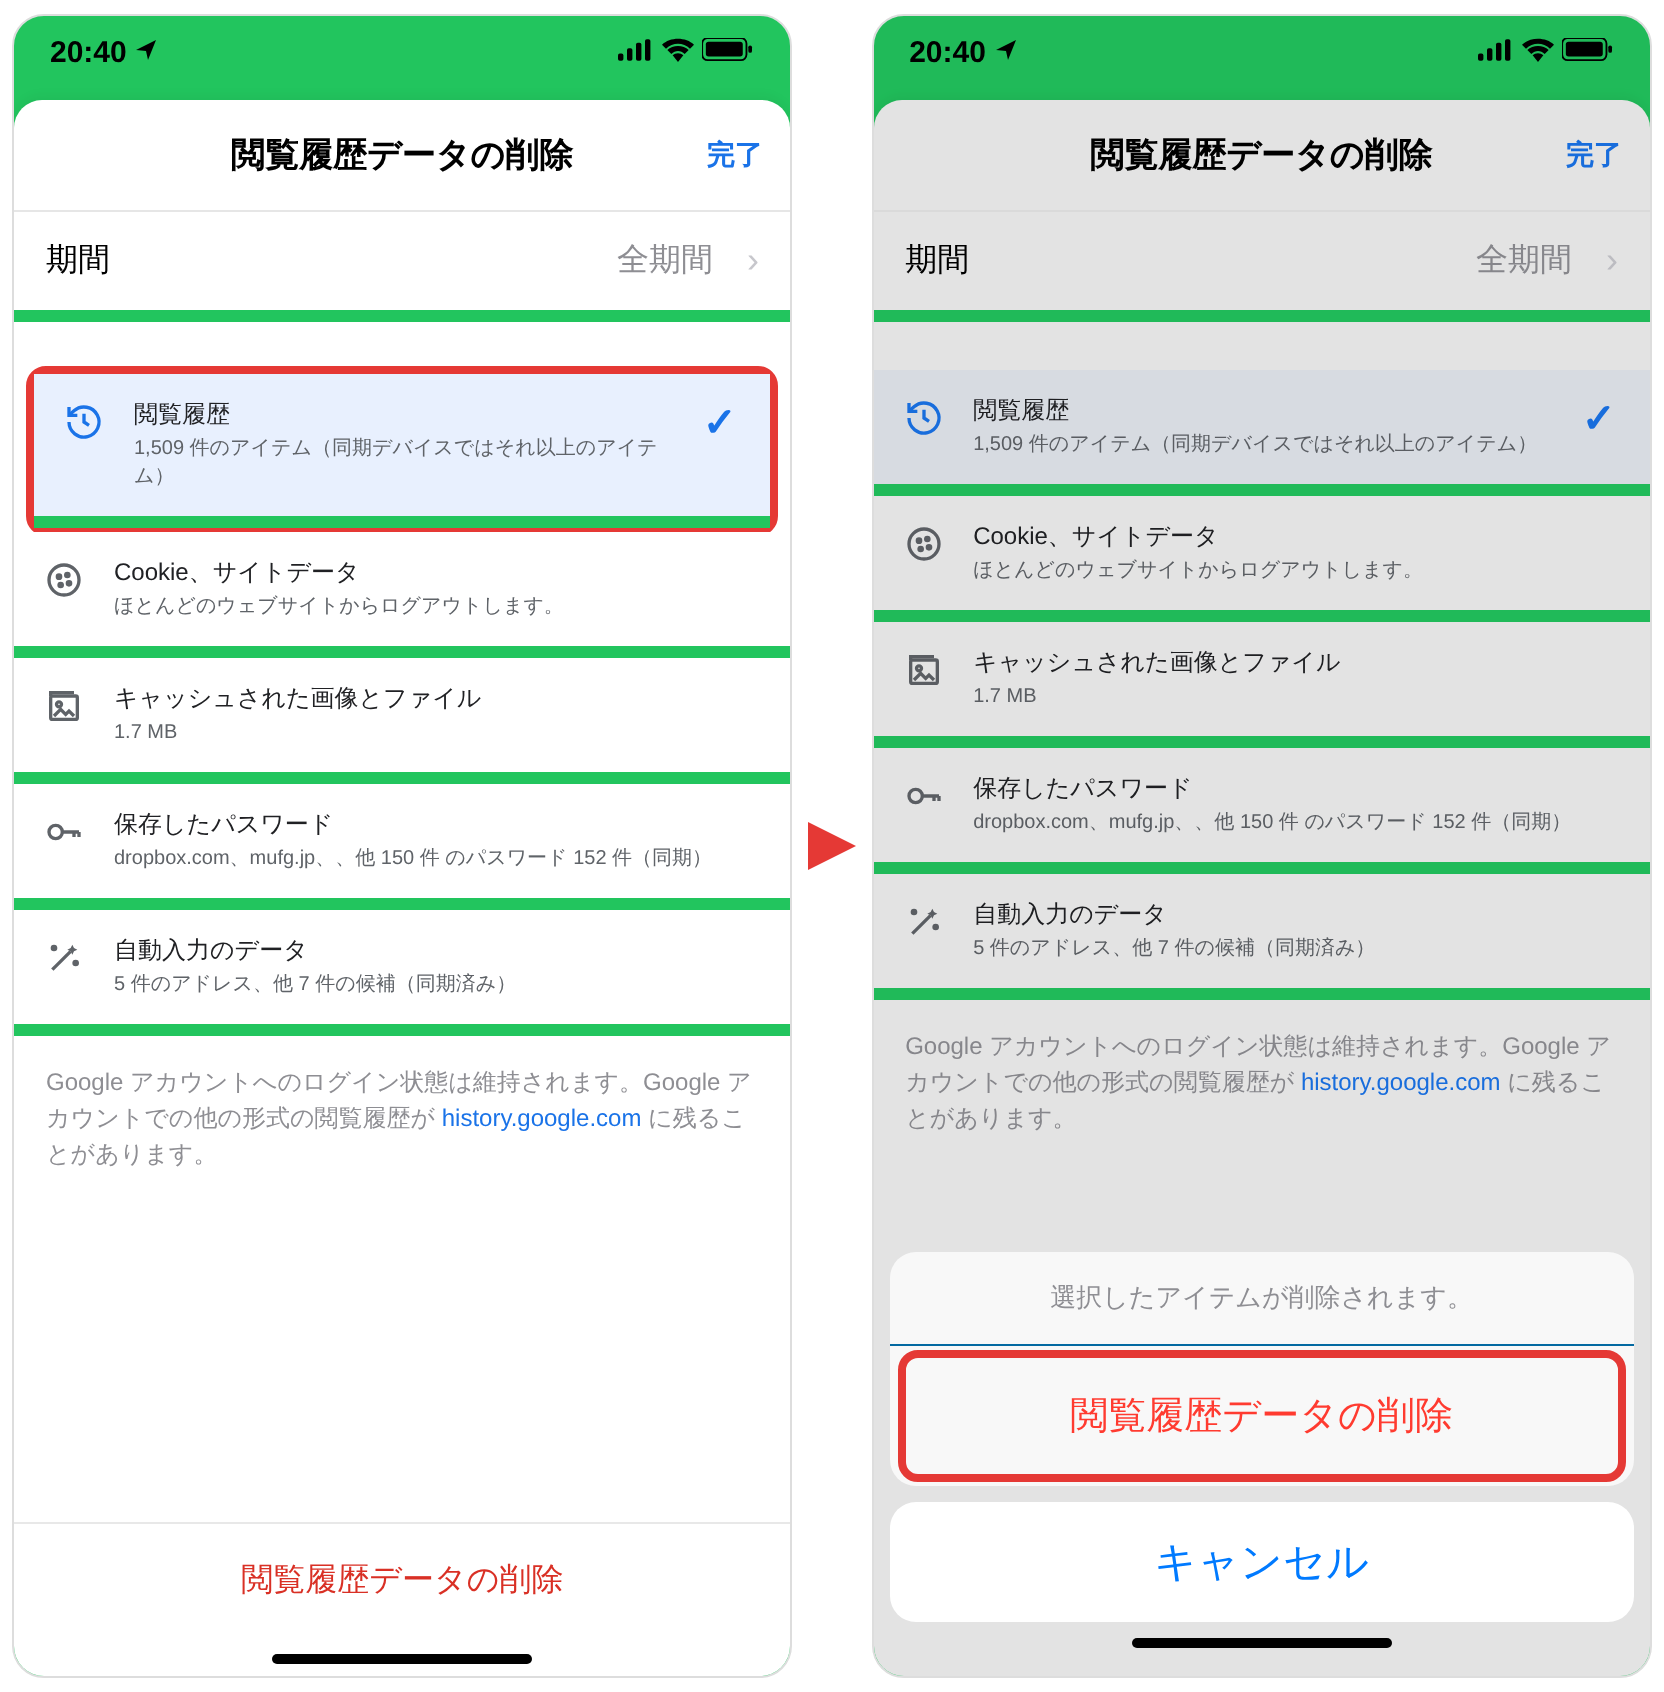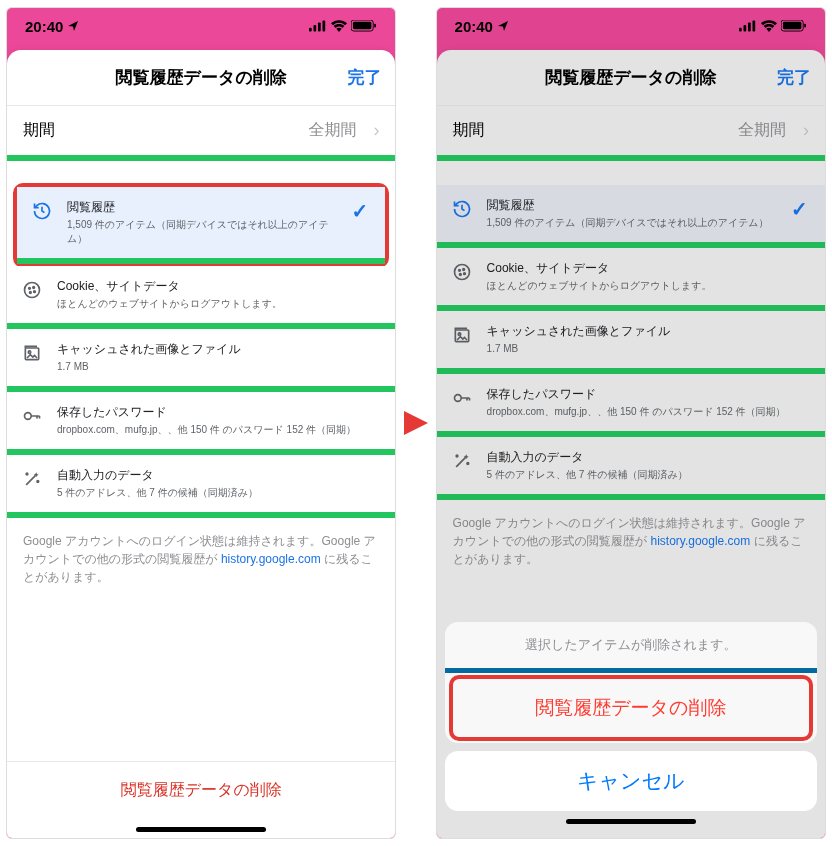--- a/index.html
+++ b/index.html
@@ -10,22 +10,22 @@
     height: 846px;
     display: flex;
     align-items: center;
     justify-content: space-between;
     padding: 6px;
   }
   .phone {
     width: 399px;
     height: 832px;
     border: 1px solid #ddd;
-    border-radius: 6px;
-    background: #ec4899;
+    border-radius: 16px;
+    background: #22c55e;
     position: relative;
     overflow: hidden;
     display: flex;
     flex-direction: column;
   }
   .status-bar {
     height: 36px;
     display: flex;
     justify-content: space-between;
     align-items: center;
@@ -55,21 +55,21 @@
     display: flex;
     align-items: center;
     justify-content: center;
     border-bottom: 1px solid #e6e6e6;
   }
   .sheet-title { font-size: 17px; font-weight: 700; }
   .done-btn {
     position: absolute;
     right: 14px;
     color: #1a73e8;
-    font-size: 17px;
+    font-size: 14px;
     font-weight: 600;
   }
   .row {
     display: flex;
     align-items: center;
     padding: 14px 16px;
     border-bottom: 6px solid #22c55e;
     background: #fff;
   }
   .dim-sheet .row { background: #f0f0f0; }
@@ -138,21 +138,21 @@
     background: rgba(248,248,248,0.98);
     border-radius: 13px;
     overflow: hidden;
     margin-bottom: 8px;
   }
   .as-title {
     text-align:center;
     font-size: 13px;
     color: #8e8e93;
     padding: 14px 20px;
-    border-bottom: 5px solid #0369a1;
+    border-bottom: 1px solid #0369a1;
   }
   .as-action {
     text-align:center;
     padding: 16px 10px;
     font-size: 19px;
     color: #ff3b30;
   }
   .as-cancel {
     background: #fff;
     border-radius: 13px;

